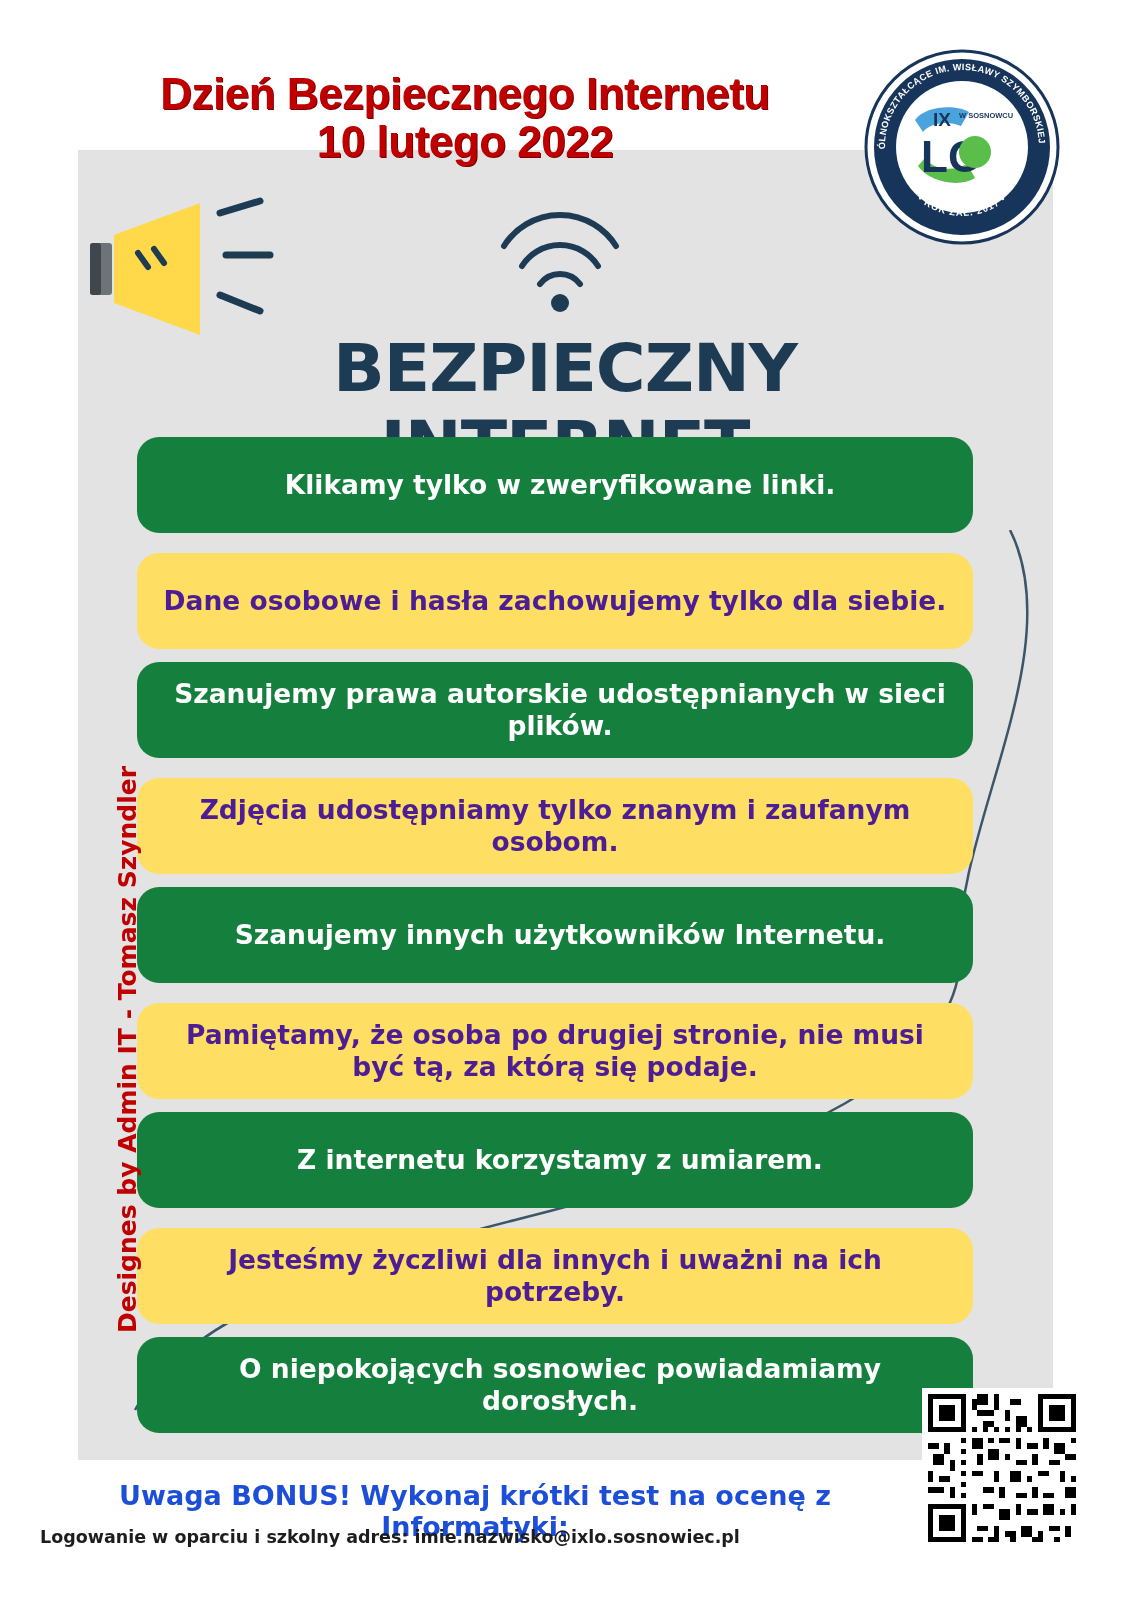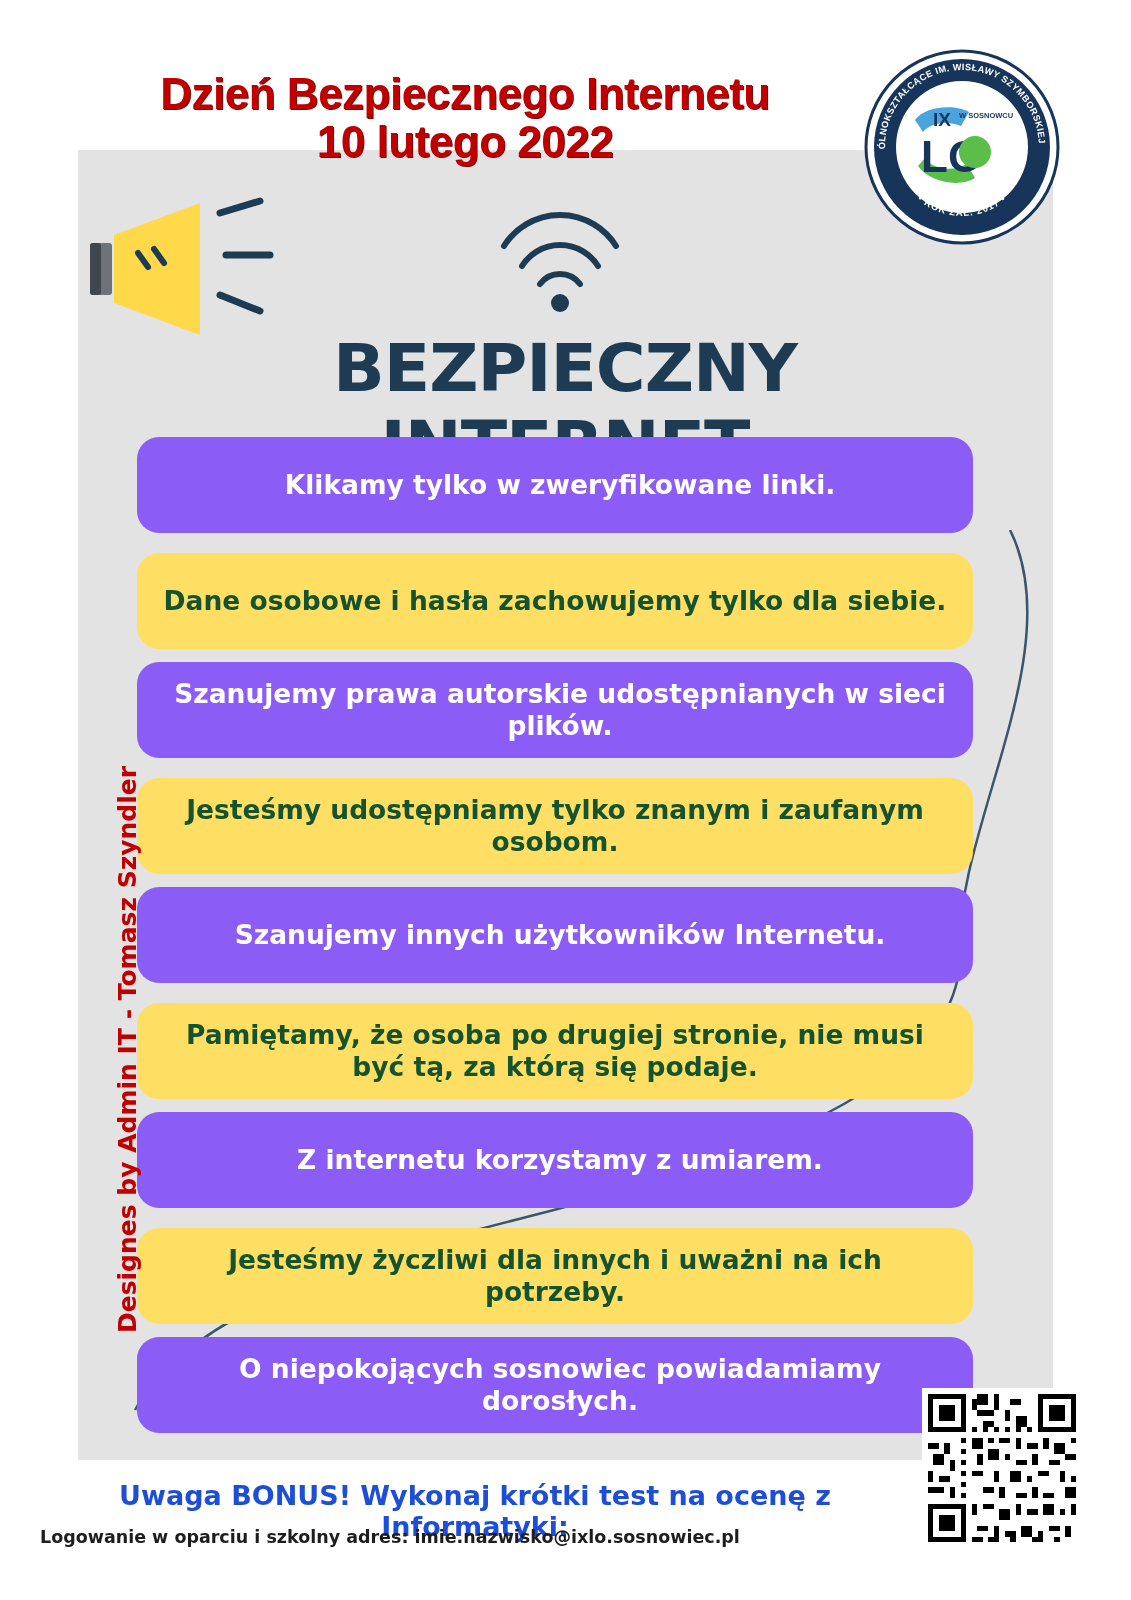--- a/index.html
+++ b/index.html
@@ -105,22 +105,22 @@
     text-align: center;
     font-size: 26.5px;
     font-weight: bold;
     line-height: 1.22;
     display: flex;
     align-items: center;
     justify-content: center;
     min-height: 96px;
     font-family: "DejaVu Sans", sans-serif;
   }
-  .rule.dark { background: #8b5cf6; color: #ffffff; padding-left: 36px; }
-  .rule.light { background: #ffdf63; color: #14532d; margin-top: 20px; }
+  .rule.dark { background: #15803d; color: #ffffff; padding-left: 36px; }
+  .rule.light { background: #ffdf63; color: #4c1d95; margin-top: 20px; }
 
   
   .credit {
     position: absolute;
     left: -163px;
     top: 1035px;
     width: 580px;
     transform: rotate(-90deg);
     transform-origin: center center;
     color: #c00000;
@@ -240,21 +240,21 @@
   <div class="rule dark">
       <span>Klikamy tylko w zweryfikowane linki.</span>
     </div>
   <div class="rule light">
       <span>Dane osobowe i hasła zachowujemy tylko dla siebie.</span>
     </div>
   <div class="rule dark">
       <span>Szanujemy prawa autorskie udostępnianych w sieci plików.</span>
     </div>
   <div class="rule light">
-      <span>Jesteśmy udostępniamy tylko znanym i zaufanym osobom.</span>
+      <span>Zdjęcia udostępniamy tylko znanym i zaufanym osobom.</span>
     </div>
   <div class="rule dark">
       <span>Szanujemy innych użytkowników Internetu.</span>
     </div>
   <div class="rule light">
       <span>Pamiętamy, że osoba po drugiej stronie, nie musi być tą, za którą się podaje.</span>
     </div>
   <div class="rule dark">
       <span>Z internetu korzystamy z umiarem.</span>
     </div>

